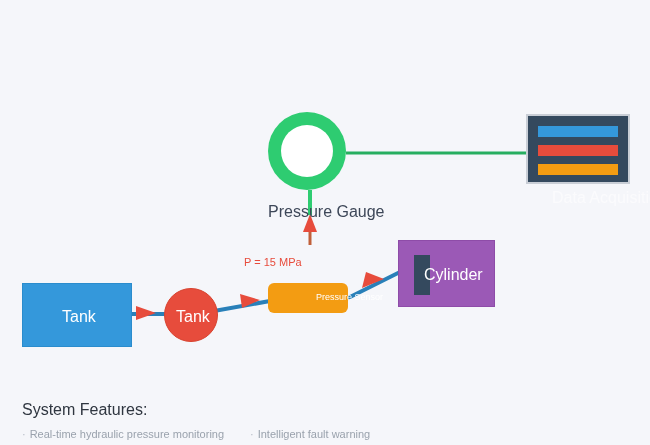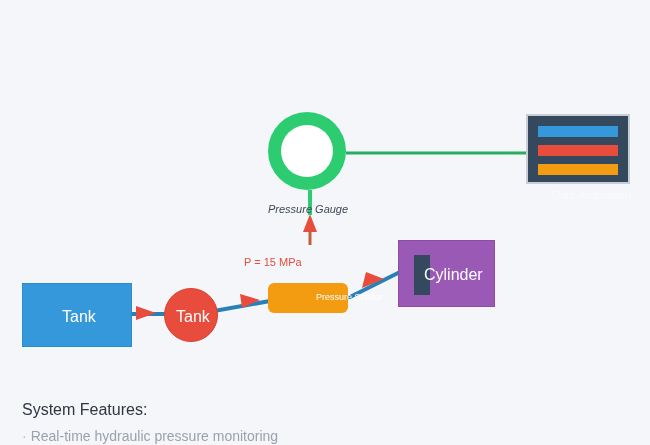--- a/index.html
+++ b/index.html
@@ -23,24 +23,23 @@
   }
   .node-label {
     position: absolute;
     font-size: 16px;
     color: #ffffff;
     white-space: nowrap;
     pointer-events: none;
   }
   .ext-label {
     position: absolute;
-    font-size: 11px;
+    font-size: 16px;
     color: #3d4758;
     white-space: nowrap;
-    font-style: italic;
   }
   
   #tank-node {
     position: absolute;
     left: 22px;
     top: 283px;
     width: 108px;
     height: 62px;
     background: #3498db;
     border: 1px solid #2a8ccd;
@@ -166,21 +165,21 @@
     margin: 12px 0 9px 0;
     font-weight: normal;
   }
   #features-list {
     display: flex;
     list-style: none;
     margin: 0;
     padding: 0;
   }
   .feature-item {
-    font-size: 14px;
+    font-size: 11px;
     color: #9aa2ad;
     white-space: nowrap;
   }
   .feature-item:nth-child(1) { width: 228px; }
   .feature-item:nth-child(2) { width: 215px; }
   .feature-bullet {
     color: #b6bcc6;
     margin-right: 4px;
   }
 </style>
@@ -232,14 +231,17 @@
 <div class="ext-label" id="panel-label">Data Acquisition</div>
 
 <div id="pressure-value-label">P = 15 MPa</div>
 
 <div id="features-section">
   <div id="features-title">System Features:</div>
   <ul id="features-list">
     <li class="feature-item">
       <span class="feature-bullet">·</span><span>Real-time hydraulic pressure monitoring</span>
     </li>
+    <li class="feature-item">
+      <span class="feature-bullet">·</span><span>Intelligent fault warning</span>
+    </li>
   </ul>
 </div>
 
 </body></html>

